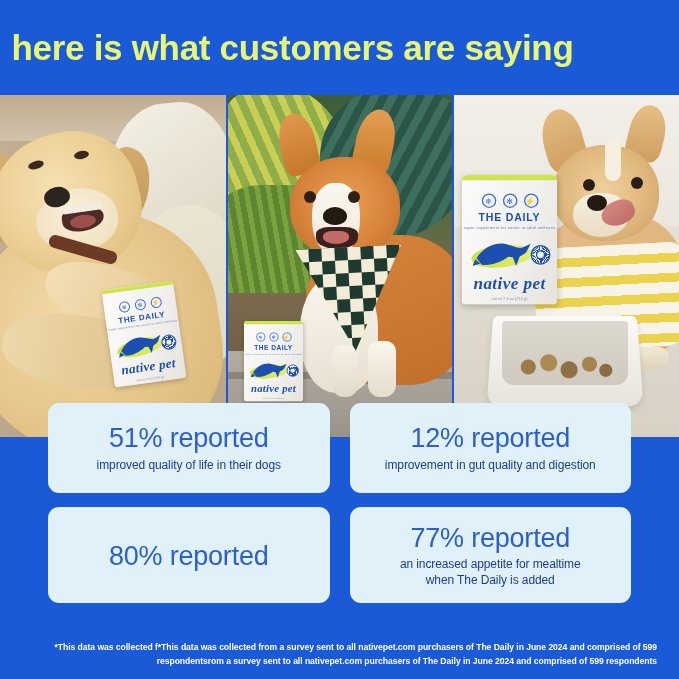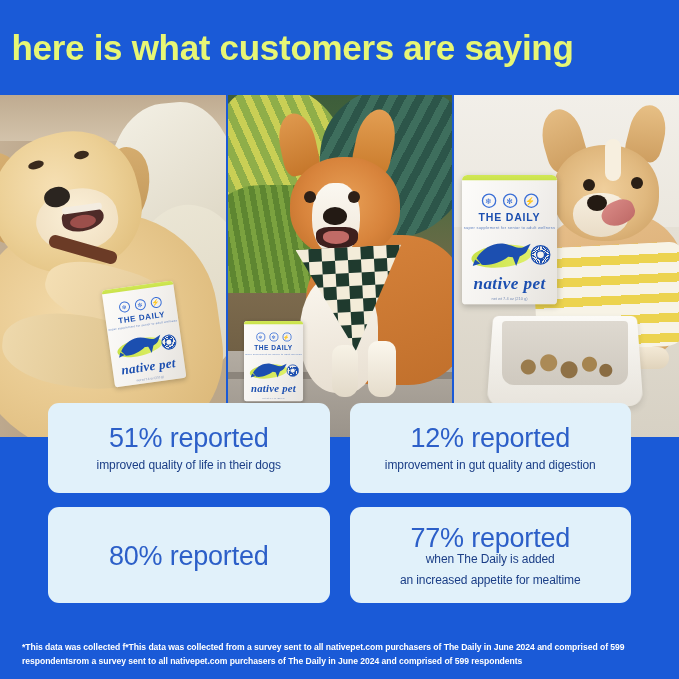--- a/index.html
+++ b/index.html
@@ -367,21 +367,21 @@
     color: #1B3E86;
     font-size: 12px;
     line-height: 1.32;
     margin-top: 5px;
     letter-spacing: -0.1px;
   }
 
   
   .footnote {
     position: absolute; left: 22px; right: 22px; bottom: 10px;
-    text-align: left;
+    text-align: right;
     color: #FFFFFF;
     font-size: 8.6px;
     line-height: 1.62;
     font-weight: 700;
     letter-spacing: -0.05px;
   }
 </style>
 </head>
 <body>
 
@@ -539,21 +539,21 @@
     <div class="stat-value">12% reported</div>
     <div class="stat-desc">improvement in gut quality and digestion</div>
   </div>
 
   <div class="card tall">
     <div class="stat-value">80% reported</div>
   </div>
 
   <div class="card tall">
     <div class="stat-value">77% reported</div>
+    <div class="stat-desc">an increased appetite for mealtime</div>
     <div class="stat-desc" style="margin-top:0;">when The Daily is added</div>
-    <div class="stat-desc">an increased appetite for mealtime</div>
   </div>
 </div>
 
 <div class="footnote">
   <span>*This data was collected f*This data was collected from a survey sent to all nativepet.com purchasers of The Daily in June 2024 and comprised</span>
   <span>of 599 respondentsrom a survey sent to all nativepet.com purchasers of The Daily in June 2024 and comprised of 599 respondents</span>
 </div>
 
 </body></html>

